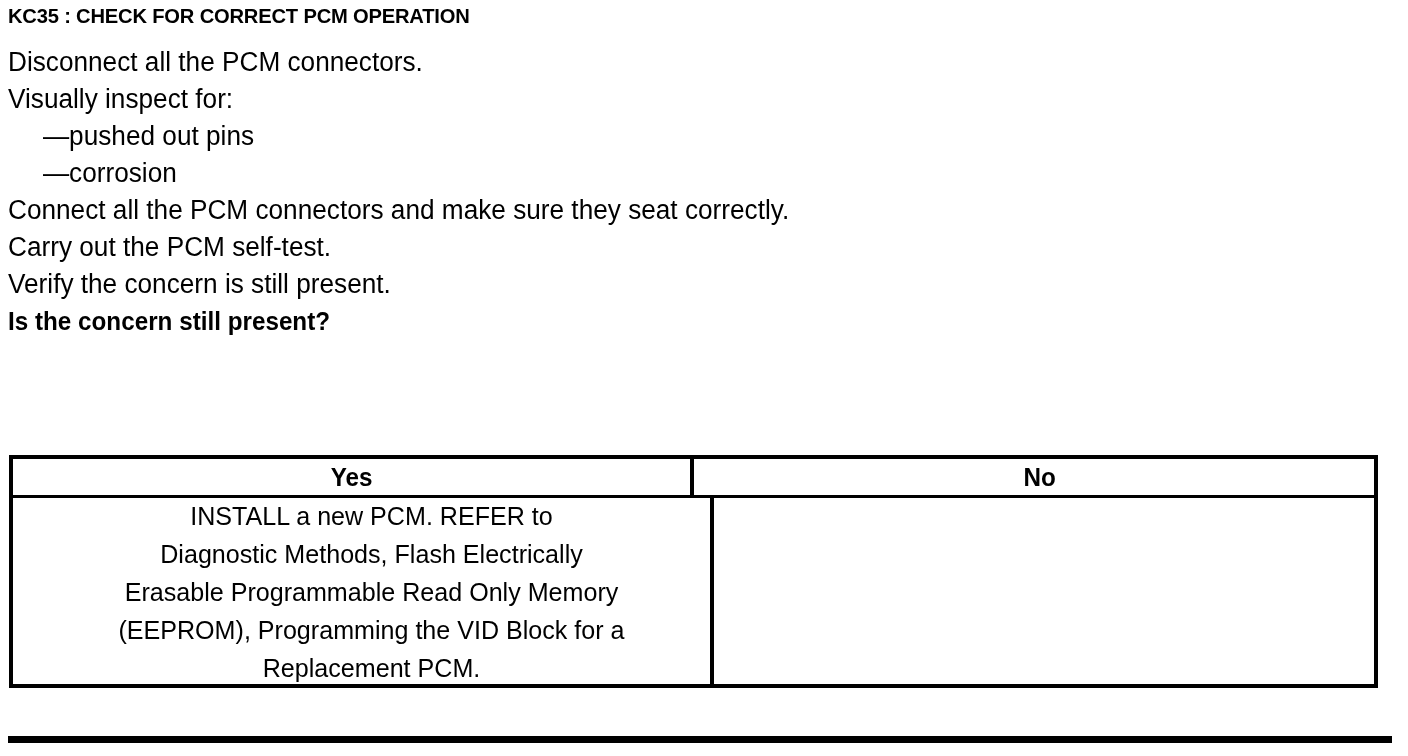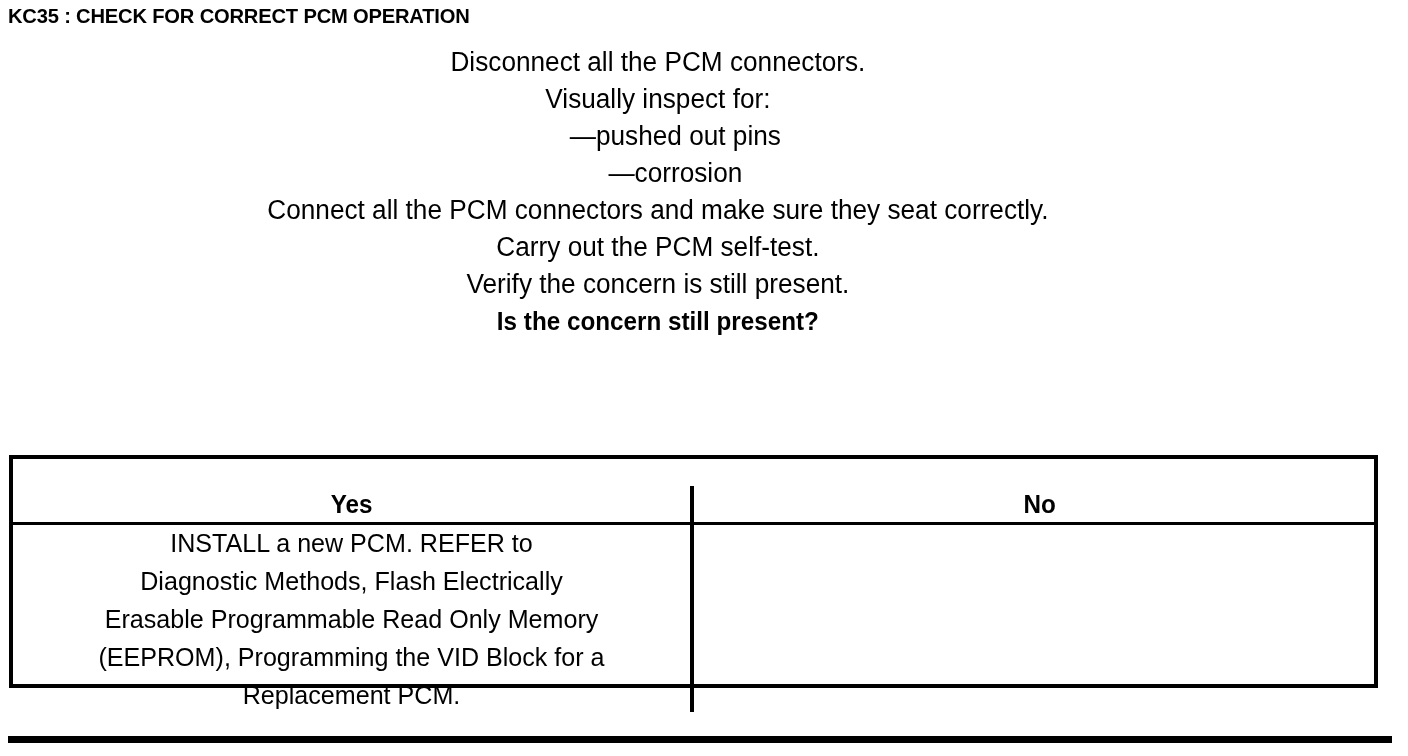--- a/index.html
+++ b/index.html
@@ -34,21 +34,20 @@
     transform-origin: left top;
     white-space: nowrap;
   }
 
   
   .steps {
     position: absolute;
     left: 8px;
     top: 44px;
     width: 1340px;
-    text-align: center;
   }
   .step-line {
     font-size: 27px;
     line-height: 37px;
     white-space: nowrap;
     transform: scaleX(0.97);
     transform-origin: left center;
   }
   .step-line.indented {
     padding-left: 36px;
@@ -67,26 +66,26 @@
     height: 233px;
     border: 4px solid #000000;
     box-sizing: border-box;
     background: #ffffff;
   }
   .table-head {
     display: flex;
     height: 39px;
     border-bottom: 3px solid #000000;
     box-sizing: border-box;
-    margin-top: 27px;
   }
   .table-body {
     display: flex;
     height: 187px;
     box-sizing: border-box;
+    margin-left: 20px;
   }
   .col-yes {
     width: 681px;
     box-sizing: border-box;
     border-right: 4px solid #000000;
     display: flex;
     align-items: center;
     justify-content: center;
   }
   .col-no {

